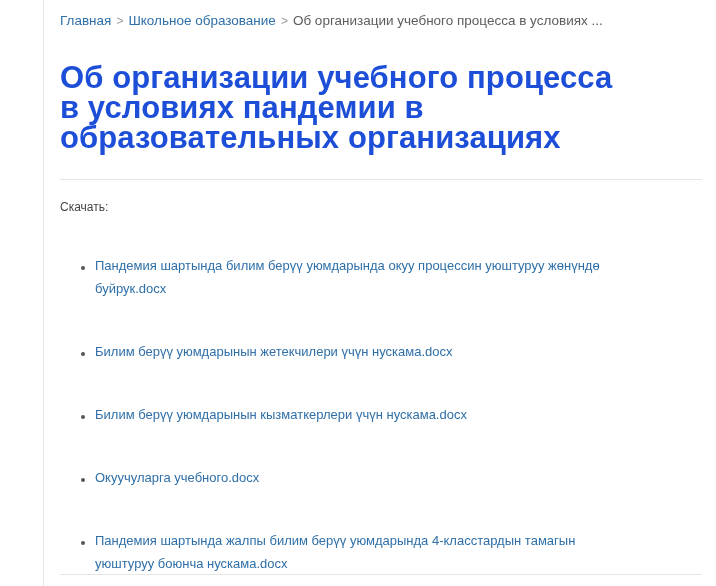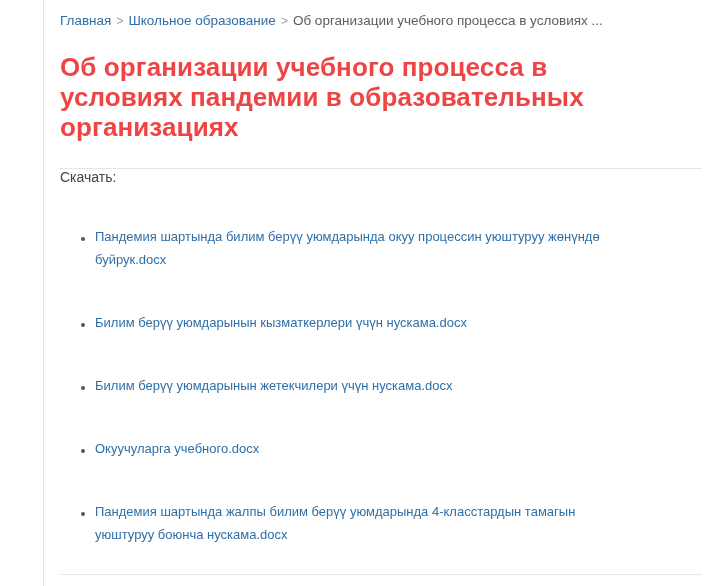--- a/index.html
+++ b/index.html
@@ -51,37 +51,38 @@
   .breadcrumb .sep {
     color: #9a9a9a;
     padding: 0 5px;
     font-size: 12px;
   }
   .breadcrumb .current {
     color: #5d5d5d;
   }
   
   h1.title {
-    margin: 22px 0 0 0;
-    font-size: 26px;
+    margin: 33px 0 0 0;
+    font-size: 31px;
     line-height: 30px;
     font-weight: bold;
-    color: #ef4444;
+    color: #1d4ed8;
     letter-spacing: 0.1px;
     max-width: 600px;
   }
   
   .divider {
     margin-top: 26px;
     border-top: 1px solid #e6e6e6;
     width: 642px;
   }
   
   .download-label {
-    font-size: 14px;
+    margin-top: 20px;
+    font-size: 12px;
     color: #444444;
   }
   
   ul.files {
     margin: 16px 0 0 0;
     padding: 0 0 0 21px;
     list-style: none;
   }
   ul.files li {
     position: relative;
@@ -132,22 +133,22 @@
     </nav>
 
     <h1 class="title">Об организации учебного процесса в условиях пандемии в образовательных организациях</h1>
 
     <div class="divider"></div>
 
     <div class="download-label">Скачать:</div>
 
     <ul class="files">
       <li><a href="#">Пандемия шартында билим берүү уюмдарында окуу процессин уюштуруу жөнүндө буйрук.docx</a></li>
+      <li><a href="#">Билим берүү уюмдарынын жетекчилери үчүн нускама.docx</a></li>
       <li><a href="#">Билим берүү уюмдарынын кызматкерлери үчүн нускама.docx</a></li>
-      <li><a href="#">Билим берүү уюмдарынын жетекчилери үчүн нускама.docx</a></li>
       <li><a href="#">Окуучуларга учебного.docx</a></li>
       <li><a href="#">Пандемия шартында жалпы билим берүү уюмдарында 4-класстардын тамагын уюштуруу боюнча нускама.docx</a></li>
       <li><a href="#">Пандемия шартында жалпы билим берүү уюмдарында окуу процессин уюштуруу боюнча нускама.docx</a></li>
     </ul>
 
   </div>
 
   <div class="bottom-rule"></div>
 
 </div>

